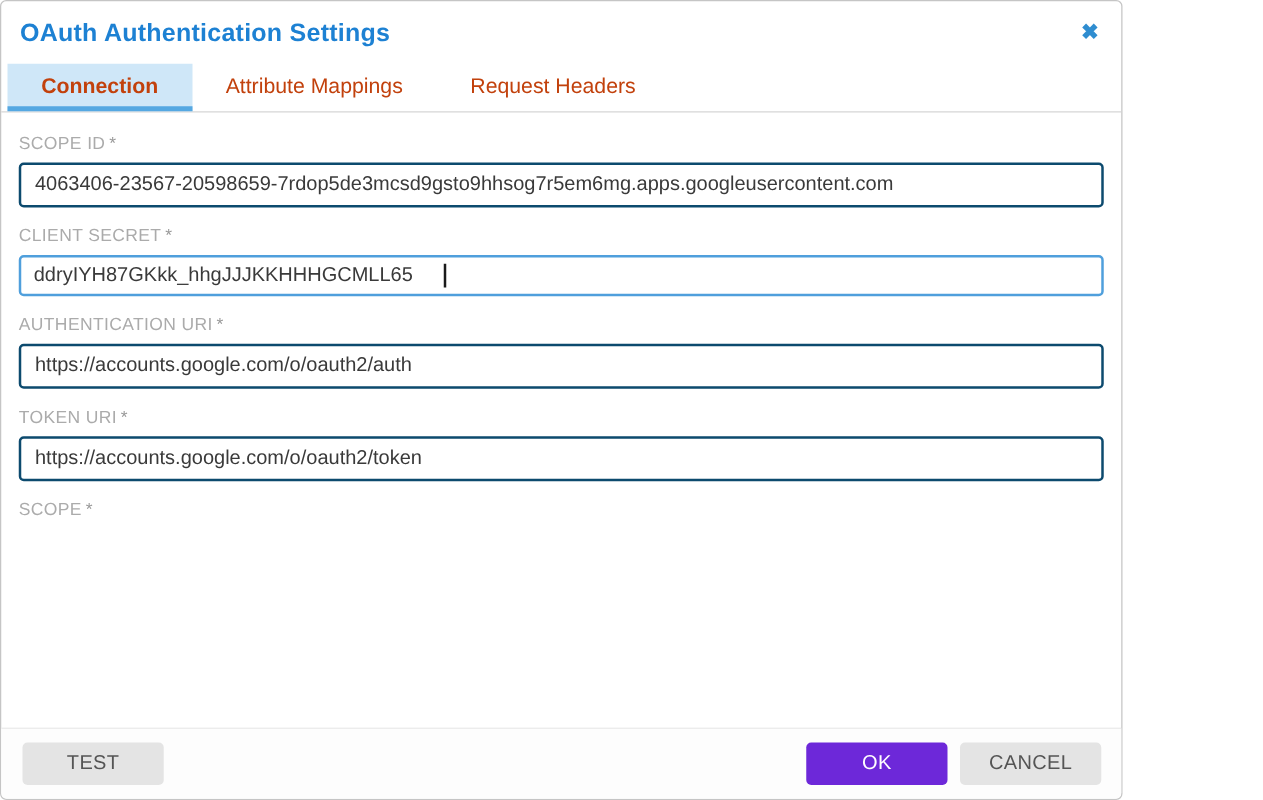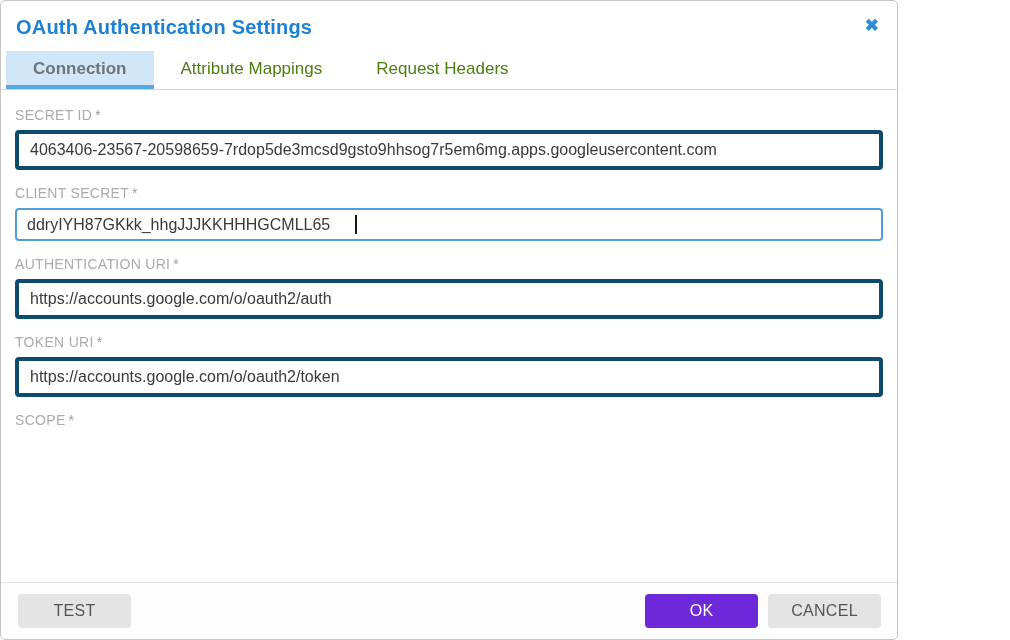--- a/index.html
+++ b/index.html
@@ -37,29 +37,29 @@
   
   .tab-bar {
     display: flex;
     align-items: flex-end;
     border-bottom: 1px solid #d6d6d6;
     padding-left: 5px;
     margin-top: 2px;
   }
   .tab {
     font-size: 17px;
-    color: #4d7c0f;
+    color: #c2410c;
     padding: 8px 27px 6px 27px;
     border-bottom: 4px solid transparent;
     cursor: pointer;
     white-space: nowrap;
   }
   .tab.active {
     background: #cfe7f8;
-    color: #737373;
+    color: #c2410c;
     font-weight: bold;
     border-bottom: 4px solid #55a8e2;
   }
 
   
   .form-body { padding: 2px 14px 0 14px; flex: 1; }
   .field-group { margin-top: 14px; }
   .field-label {
     font-size: 14px;
     color: #ababab;
@@ -67,21 +67,21 @@
   }
   .required-mark { color: #9a9a9a; margin-left: 3px; font-size: 14px; }
   .input-wrap { position: relative; margin-top: 6px; }
   .text-input {
     width: 100%;
     height: 33px;
     font-family: "Liberation Sans", sans-serif;
     font-size: 16px;
     color: #3a3a3a;
     padding: 16px 11px;
-    border: 4px solid #0c4a6e;
+    border: 2px solid #0c4a6e;
     border-radius: 4px;
     background: #fff;
     outline: none;
   }
   .text-input.focused {
     border: 2px solid #4f9fdc;
     padding: 0 10px;
   }
   .caret {
     position: absolute;
@@ -131,21 +131,21 @@
 
   <div class="tab-bar">
     <div class="tab active">Connection</div>
     <div class="tab">Attribute Mappings</div>
     <div class="tab">Request Headers</div>
   </div>
 
   <div class="form-body">
 
     <div class="field-group">
-      <span class="field-label">SECRET ID</span><span class="required-mark">*</span>
+      <span class="field-label">SCOPE ID</span><span class="required-mark">*</span>
       <div class="input-wrap">
         <input type="text" class="text-input" value="4063406-23567-20598659-7rdop5de3mcsd9gsto9hhsog7r5em6mg.apps.googleusercontent.com" style="">
       </div>
     </div>
 
     <div class="field-group">
       <span class="field-label">CLIENT SECRET</span><span class="required-mark">*</span>
       <div class="input-wrap">
         <input type="text" class="text-input focused" value="ddryIYH87GKkk_hhgJJJKKHHHGCMLL65" style="">
         <span class="caret"></span>

